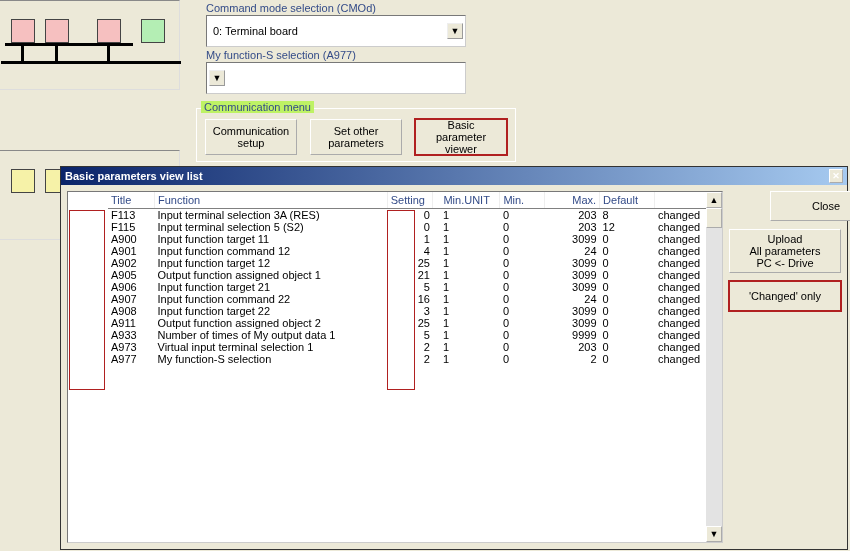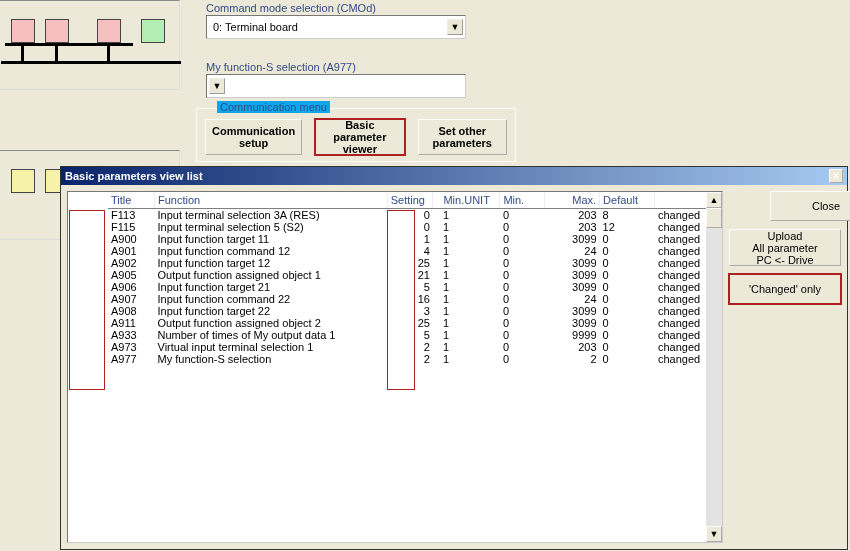--- a/index.html
+++ b/index.html
@@ -24,28 +24,28 @@
   .node.green { background: #b4eeb4; }
   .node.yellow { background: #f6f2a8; }
   .wire { position:absolute; background:#000; }
   
   .right-gb {
     position: absolute;
     border: 1px groove #fff;
     padding: 8px 8px;
   }
   .right-gb .legend {
-    position:absolute; top:-8px; left:20px;
-    background:#0ea5e9; padding:0 3px;
+    position:absolute; top:-8px; left:4px;
+    background:#bef264; padding:0 3px;
     color:#334b88;
   }
   .lbl { color:#334b88; font-size:11px; display:block; margin: 2px 0 1px; }
   .dropdown {
     width: 260px;
-    height: 24px;
+    height: 32px;
     border: 1px inset #ccc;
     background:#fff;
     display:flex; align-items:center;
     padding:0 2px;
     font-size:11px;
   }
   .dropdown .dd-text { flex:1; padding-left:4px; }
   .dropdown .dd-btn {
     width:16px; height:16px;
     border:1px outset #eee;
@@ -167,40 +167,40 @@
   <div class="node yellow" style="left:70px; top:18px;"></div>
   <div class="node yellow" style="left:104px; top:18px;"></div>
 </div>
 
 <div class="right-gb" style="left:198px; top:-8px; width:300px; height:102px; border:none;">
   <span class="lbl">Command mode selection (CMOd)</span>
   <div class="dropdown">
     <span class="dd-text">0: Terminal board</span>
     <div class="dd-btn">▼</div>
   </div>
-  <span class="lbl" style="margin-top:22px;">My function-S selection (A977)</span>
+  <span class="lbl" style="margin-top:2px;">My function-S selection (A977)</span>
   <div class="dropdown">
     <div class="dd-btn">▼</div>
   </div>
 </div>
 
 <div class="right-gb" style="left:196px; top:108px; width:320px; height:54px;">
   <span class="legend">Communication menu</span>
-  <div style="display:flex; gap:13px; margin-top:2px;font-weight:bold;">
+  <div style="display:flex; gap:13px; margin-top:2px;">
     <div class="btn98" style="width:98px;">
       <span>Communication</span>
       <span>setup</span>
     </div>
+    <div class="btn98" style="width:98px;">
+      <span>Set other</span>
+      <span>parameters</span>
+    </div>
     <div class="btn98 red-frame" style="width:98px;">
       <span>Basic parameter</span>
       <span>viewer</span>
-    </div>
-    <div class="btn98" style="width:98px;">
-      <span>Set other</span>
-      <span>parameters</span>
     </div>
   </div>
 </div>
 
 <div class="dialog">
   <div class="titlebar">
     <span>Basic parameters view list</span>
     <div class="xbtn">
         <span>✕</span>
       </div>
@@ -362,22 +362,22 @@
       <div class="sb-thumb"></div>
       <div style="flex:1"></div>
       <div class="sb-btn">▼</div>
     </div>
   </div>
 
   <div class="rpanel">
     <div class="btn98" style="height:30px;margin-left:41px;">
       <span>Close</span>
     </div>
-    <div class="btn98" style="height:37px;text-align:right;">
+    <div class="btn98" style="height:44px;text-align:right;">
       <span>Upload</span>
-      <span>All parameter</span>
+      <span>All parameters</span>
       <span>PC &lt;- Drive</span>
     </div>
     <div class="btn98 red-frame" style="height:30px;">
       <span>'Changed' only</span>
     </div>
   </div>
 </div>
 
 </body></html>

